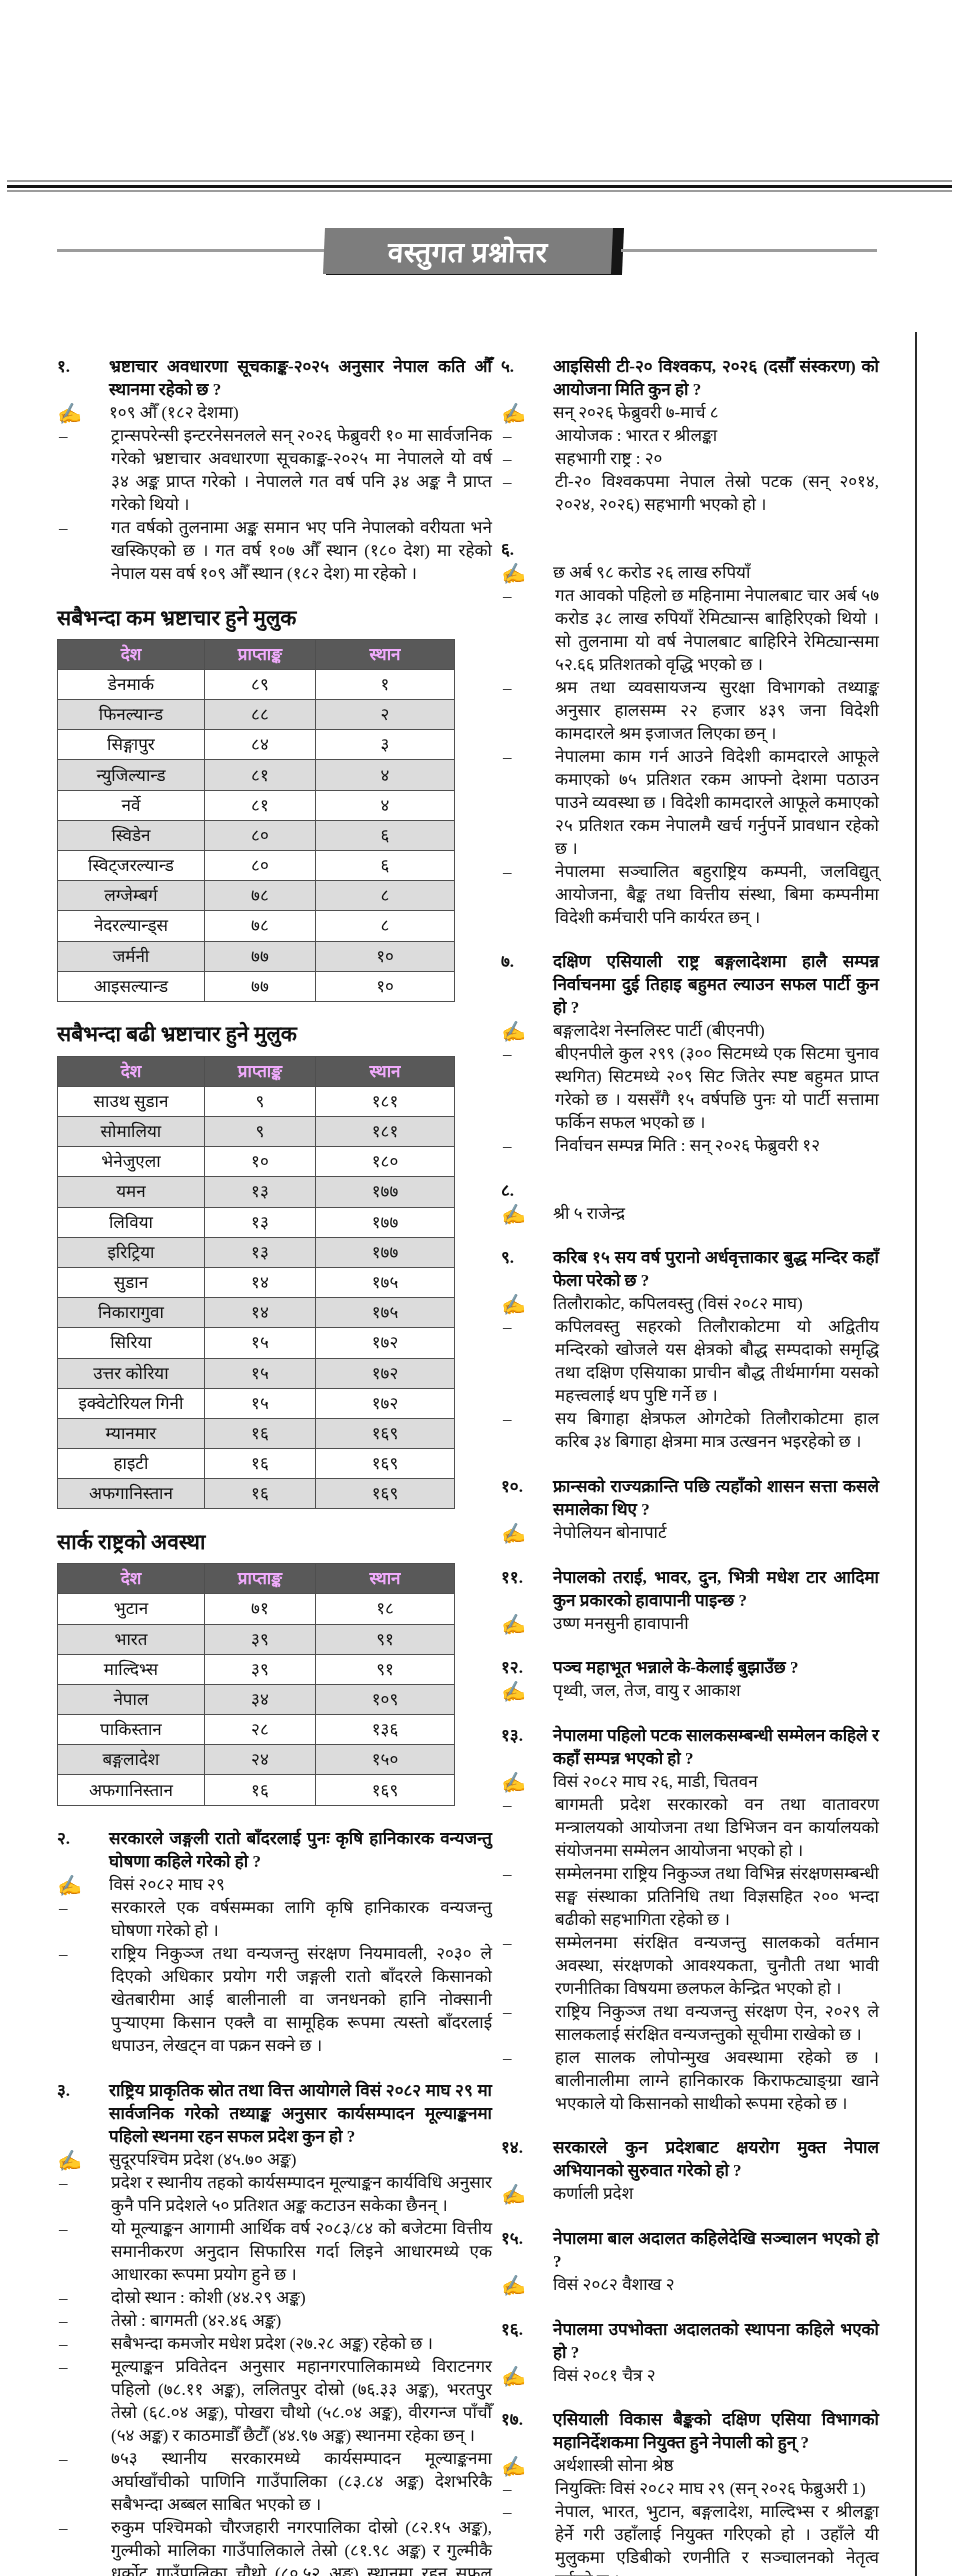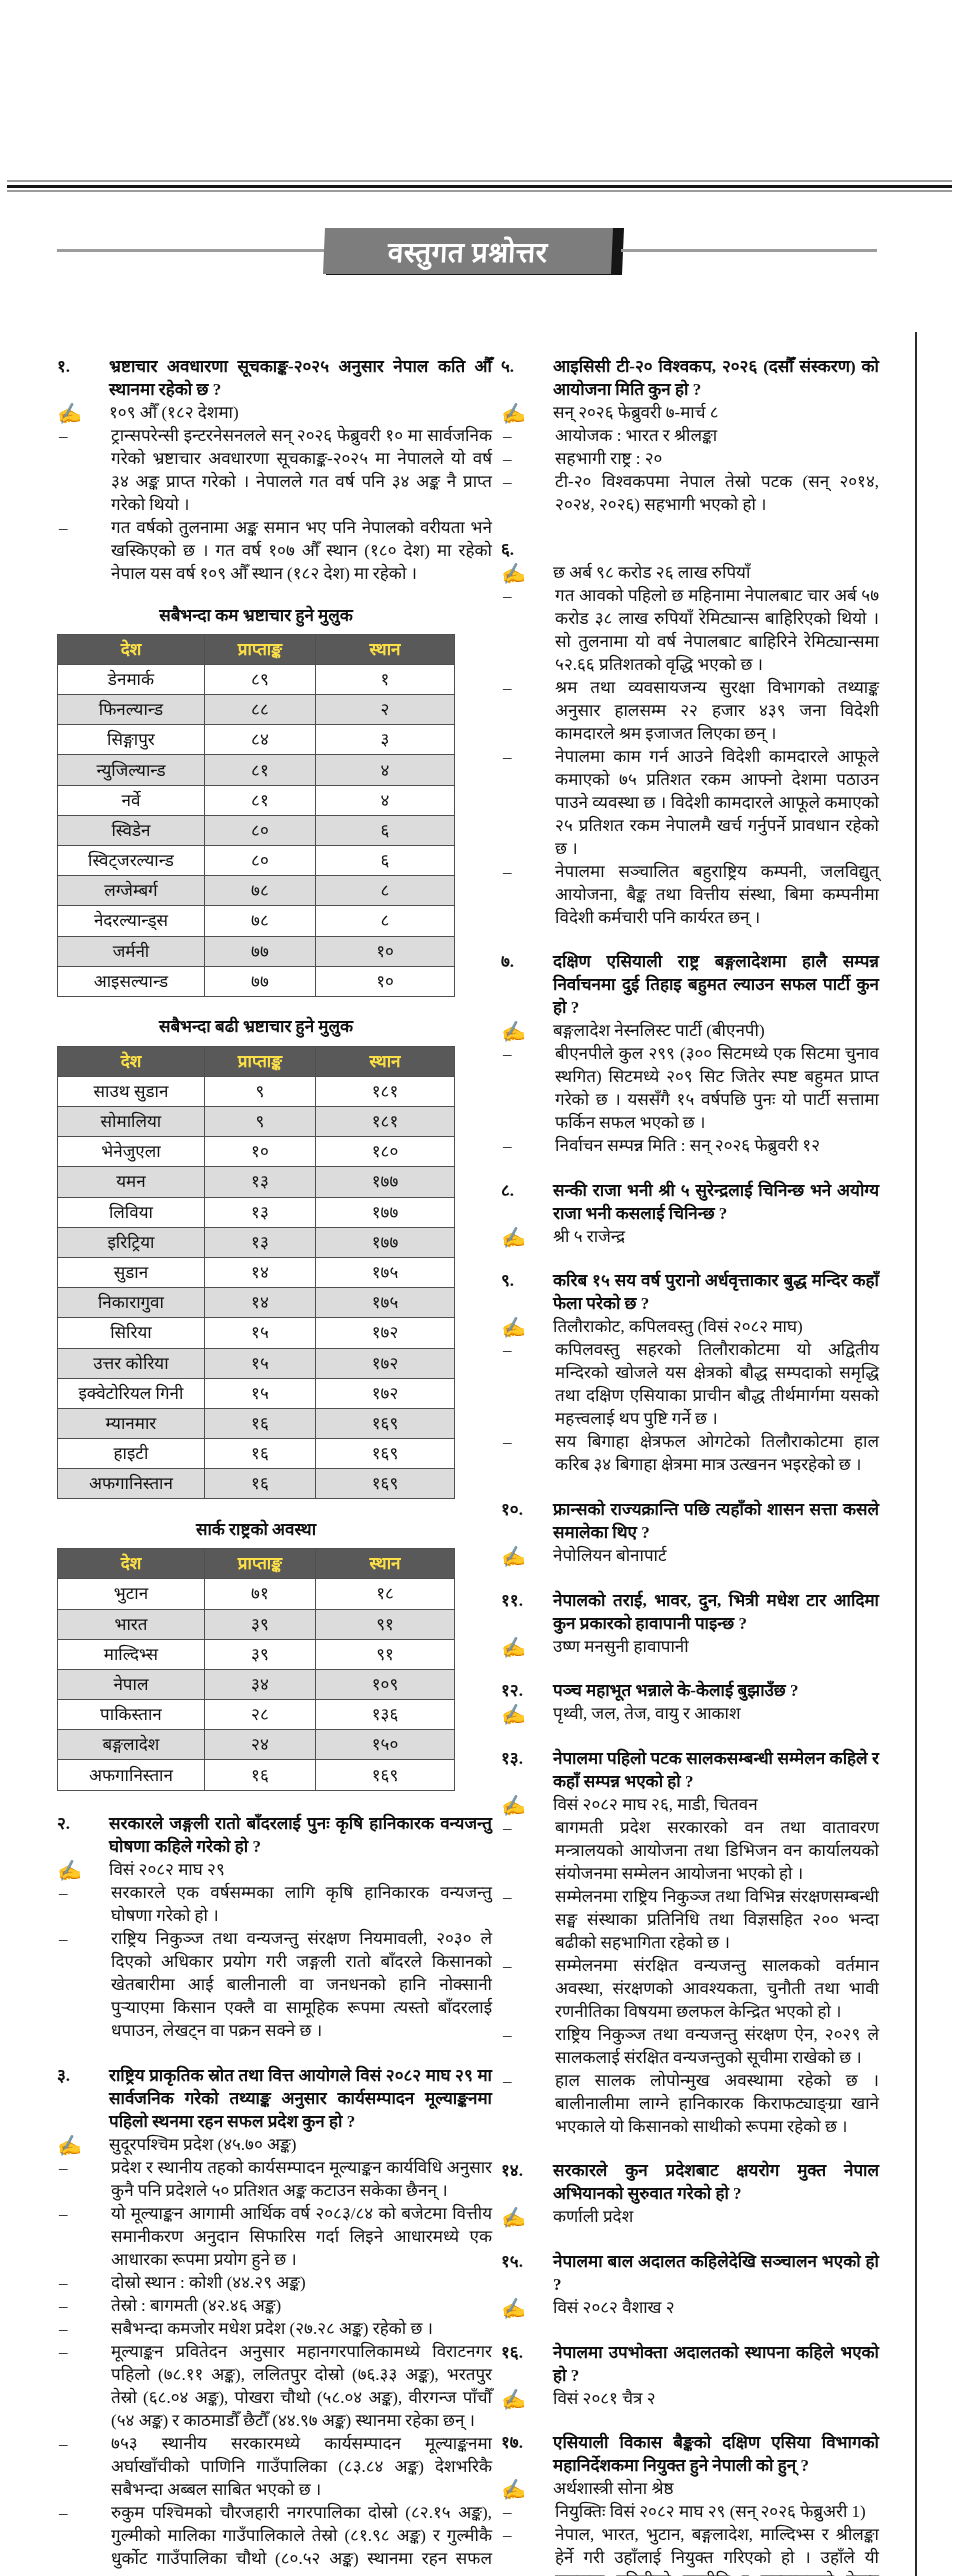--- a/index.html
+++ b/index.html
@@ -44,23 +44,23 @@
 
   .row{display:flex;align-items:flex-start;font-size:17px;line-height:23px;text-align:justify;}
   .marker{flex:0 0 52px;}
   .rtext{flex:1 1 auto;min-width:0;}
   .b-q{font-weight:bold;margin-top:21.6px;}
   .col > .b-q:first-child{margin-top:0;}
   .q-num{font-weight:bold;}
   .pen{font-size:19.6px;line-height:23px;transform:rotate(-8deg);display:inline-block;}
   .dash{padding-left:2.1px;}
 
-  .tbl-title{font-size:17px;font-weight:bold;text-align:center;width:398px;margin:17.5px 0 8.2px 0;}
+  .tbl-title{font-size:21px;font-weight:bold;width:398px;margin:17.5px 0 8.2px 0;}
   table.tbl{width:398px;border-collapse:collapse;margin:0 0 3.1px 0;}
-  table.tbl th{background:var(--c-hdr-bg);color:#fde047;font-weight:bold;}
+  table.tbl th{background:var(--c-hdr-bg);color:#f0abfc;font-weight:bold;}
   table.tbl th,table.tbl td{
     border:1px solid var(--c-border);
     font-size:17px;line-height:23px;
     padding:3.1px 4.1px;text-align:center;
   }
   table.tbl col.c1{width:37%;}
   table.tbl col.c2{width:28%;}
   table.tbl col.c3{width:35%;}
   table.tbl tbody tr:nth-child(even) td{background:var(--c-alt-row);}
 </style>
@@ -422,21 +422,20 @@
     <div class="row b-dash">
       <span class="marker dash">–</span>
       <span class="rtext">बीएनपीले कुल २९९ (३०० सिटमध्ये एक सिटमा चुनाव स्थगित) सिटमध्ये २०९ सिट जितेर स्पष्ट बहुमत प्राप्त गरेको छ । यससँगै १५ वर्षपछि पुनः यो पार्टी सत्तामा फर्किन सफल भएको छ ।</span>
     </div>
     <div class="row b-dash">
       <span class="marker dash">–</span>
       <span class="rtext">निर्वाचन सम्पन्न मिति : सन् २०२६ फेब्रुवरी १२</span>
     </div>
     <div class="row b-q">
       <span class="marker q-num">८.</span>
-      <span class="rtext">सन्की राजा भनी श्री ५ सुरेन्द्रलाई चिनिन्छ भने अयोग्य राजा भनी कसलाई चिनिन्छ ?</span>
     </div>
     <div class="row b-ans">
       <span class="marker pen">✍</span>
       <span class="rtext">श्री ५ राजेन्द्र</span>
     </div>
     <div class="row b-q">
       <span class="marker q-num">९.</span>
       <span class="rtext">करिब १५ सय वर्ष पुरानो अर्धवृत्ताकार बुद्ध मन्दिर कहाँ फेला परेको छ ?</span>
     </div>
     <div class="row b-ans">

